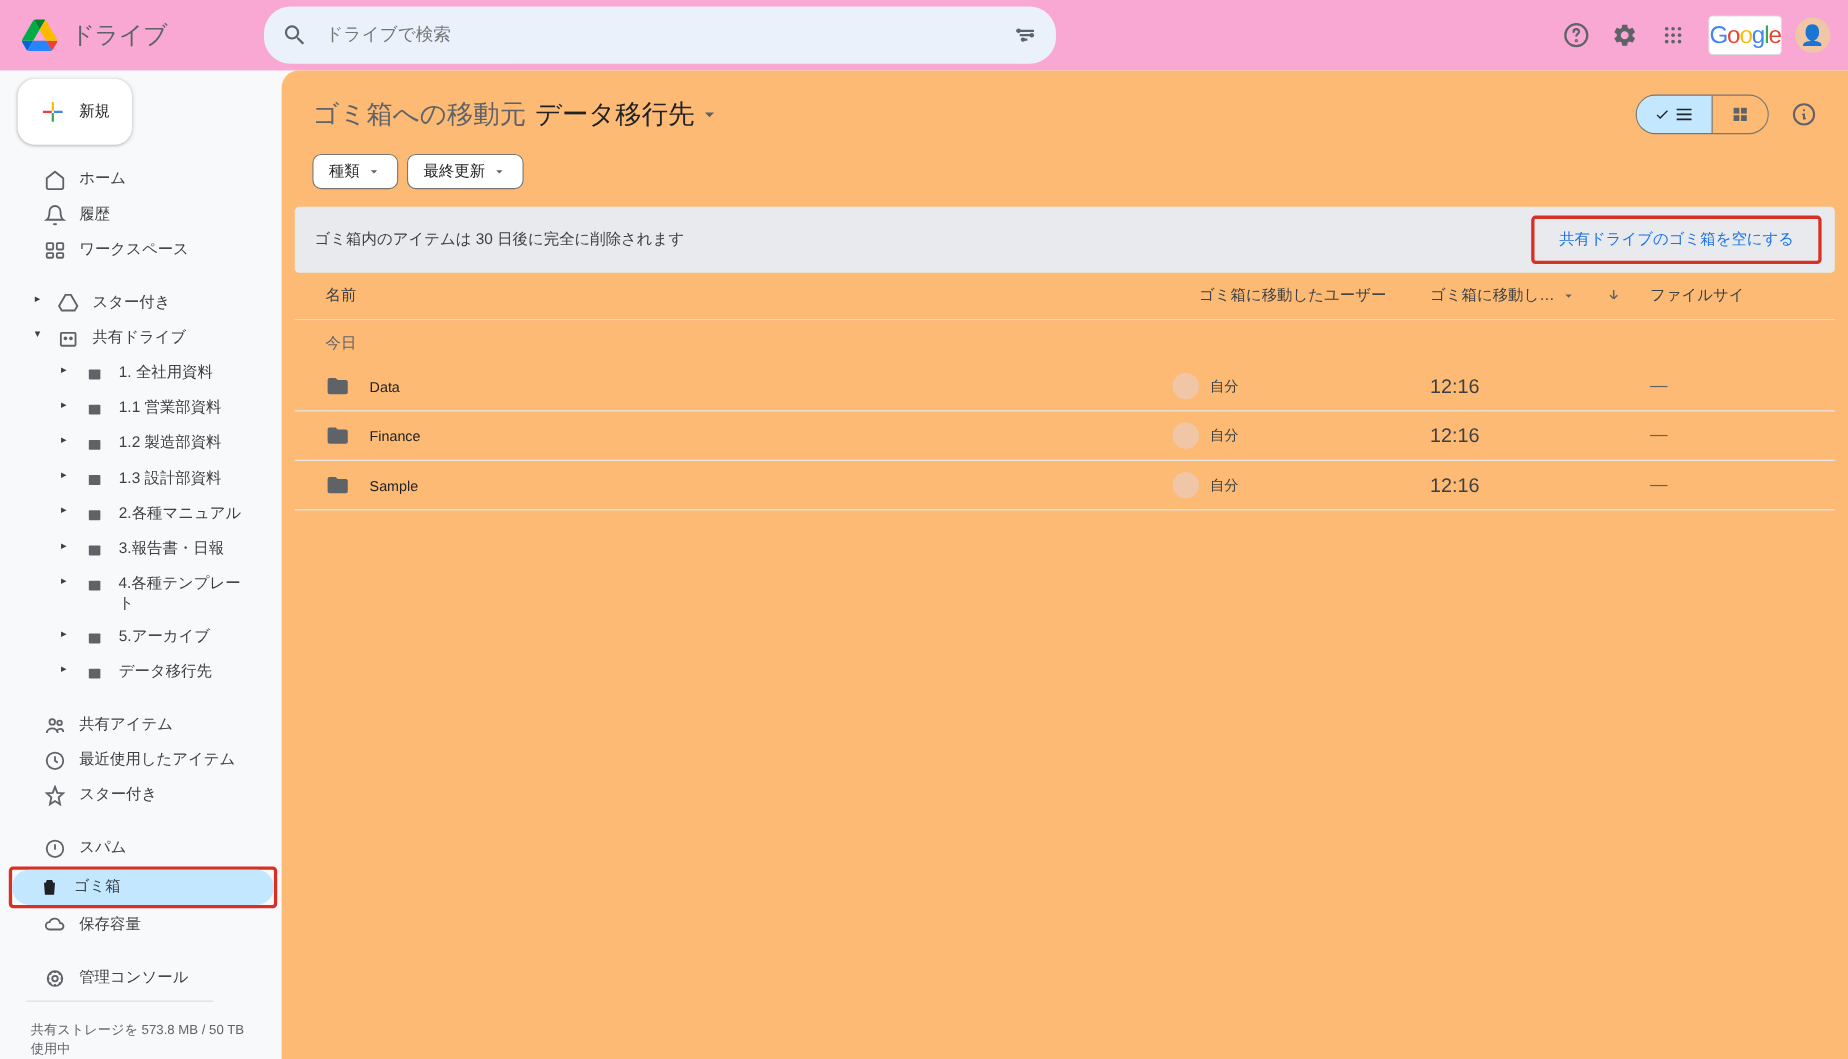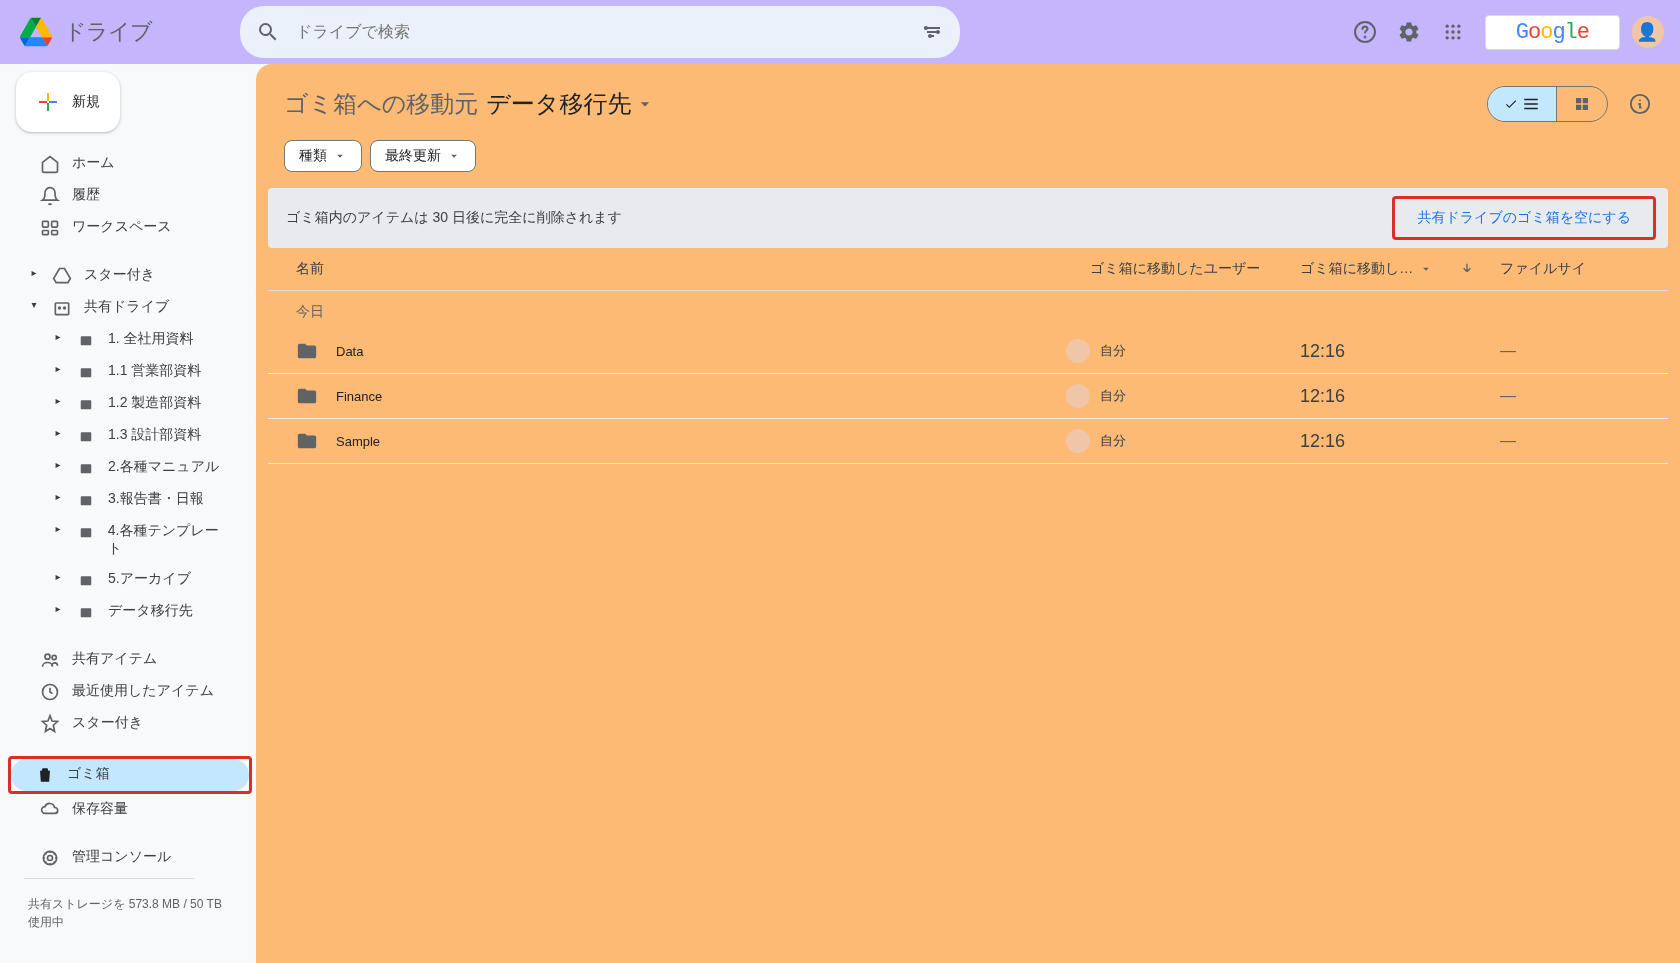--- a/index.html
+++ b/index.html
@@ -1,27 +1,27 @@
 <!DOCTYPE html>
 <html><head>
 <meta charset="utf-8">
 <style>
 * { margin: 0; padding: 0; box-sizing: border-box; }
 body { font-family: 'Helvetica Neue', Arial, sans-serif; font-size: 14px; color: #202124; background: #f8f9fa; width: 1680px; height: 963px; overflow: hidden; }
-.header { display: flex; align-items: center; height: 64px; padding: 0 16px; background: #c4b5fd; justify-content: space-between; }
+.header { display: flex; align-items: center; height: 64px; padding: 0 16px; background: #f9a8d4; justify-content: space-between; }
 .logo-area { display: flex; align-items: center; width: 224px; gap: 8px; }
 .drive-logo { width: 40px; height: 40px; display: flex; align-items: center; justify-content: center; }
 .logo-text { font-size: 22px; color: #5f6368; letter-spacing: -0.5px; }
 .search-bar { flex: 0 0 720px; height: 52px; background: #eaf1fb; border-radius: 24px; display: flex; align-items: center; padding: 0 8px; }
 .search-bar .icon-btn { width: 40px; height: 40px; display: flex; align-items: center; justify-content: center; border-radius: 50%; cursor: pointer; }
 .search-input { flex: 1; border: none; background: transparent; font-size: 16px; outline: none; color: #5f6368; padding: 0 8px; }
 .header-spacer { flex: 1; }
 .header-icons { display: flex; align-items: center; gap: 4px; }
 .header-icons .icon-btn { width: 40px; height: 40px; display: flex; align-items: center; justify-content: center; border-radius: 50%; cursor: pointer; color: #5f6368; }
-.google-logo { font-family: Liberation Mono, monospace; font-size: 22px; letter-spacing: -1px; padding: 4px 30px; border: 1px solid #dadce0; border-radius: 4px; background: #fff; margin: 0 8px; }
+.google-logo { font-family: Liberation Sans, sans-serif; font-size: 22px; letter-spacing: -1px; padding: 4px 0; border: 1px solid #dadce0; border-radius: 4px; background: #fff; margin: 0 8px; }
 .avatar { width: 32px; height: 32px; border-radius: 50%; background: #f1c6a7; display: flex; align-items: center; justify-content: center; font-size: 18px; overflow: hidden; }
 
 .layout { display: flex; height: calc(100% - 64px); }
 .sidebar { width: 256px; padding: 8px 12px 8px 16px; overflow-y: auto; }
 .new-btn { display: flex; align-items: center; gap: 12px; background: #fff; border-radius: 16px; padding: 18px 20px; box-shadow: 0 1px 2px 0 rgba(60,64,67,.2), 0 1px 3px 1px rgba(60,64,67,.1); font-size: 14px; font-weight: 500; width: fit-content; margin-bottom: 16px; cursor: pointer; }
 .nav-list { list-style: none; }
 .nav-item { display: flex; align-items: flex-start; gap: 12px; padding: 6px 12px 6px 24px; border-radius: 20px; cursor: pointer; font-size: 14px; color: #3c4043; position: relative; }
 .nav-item.active { background: #c2e7ff; }
 .nav-item .nav-icon { width: 20px; height: 20px; display: flex; align-items: center; justify-content: center; color: #5f6368; }
 .nav-item.level-1 { padding-left: 12px; }
@@ -304,20 +304,29 @@
           <span class="nav-icon">
             <svg width="20" height="20" viewBox="0 0 24 24" fill="none" stroke="#5f6368" stroke-width="2">
               <path d="M12 2l2.5 6.5L21 9l-5 4.5L17.5 21 12 17.5 6.5 21 8 13.5 3 9l6.5-.5z"></path>
             </svg>
           </span>
           <span>スター付き</span>
         </li>
     </ul>
     <div class="nav-section-gap"></div>
     <ul class="nav-list">
+      <li class="nav-item">
+          <span class="nav-icon">
+            <svg width="20" height="20" viewBox="0 0 24 24" fill="none" stroke="#5f6368" stroke-width="2">
+              <circle cx="12" cy="12" r="9"></circle>
+              <path d="M12 7v6M12 17h.01"></path>
+            </svg>
+          </span>
+          <span>スパム</span>
+        </li>
       <div class="highlight-red">
         <li class="nav-item active">
             <span class="nav-icon">
               <svg width="20" height="20" viewBox="0 0 24 24" fill="#202124">
                 <path d="M6 7h12l-1 13H7zM9 4h6l1 3H8z"></path>
               </svg>
             </span>
             <span>ゴミ箱</span>
           </li>
       </div>

